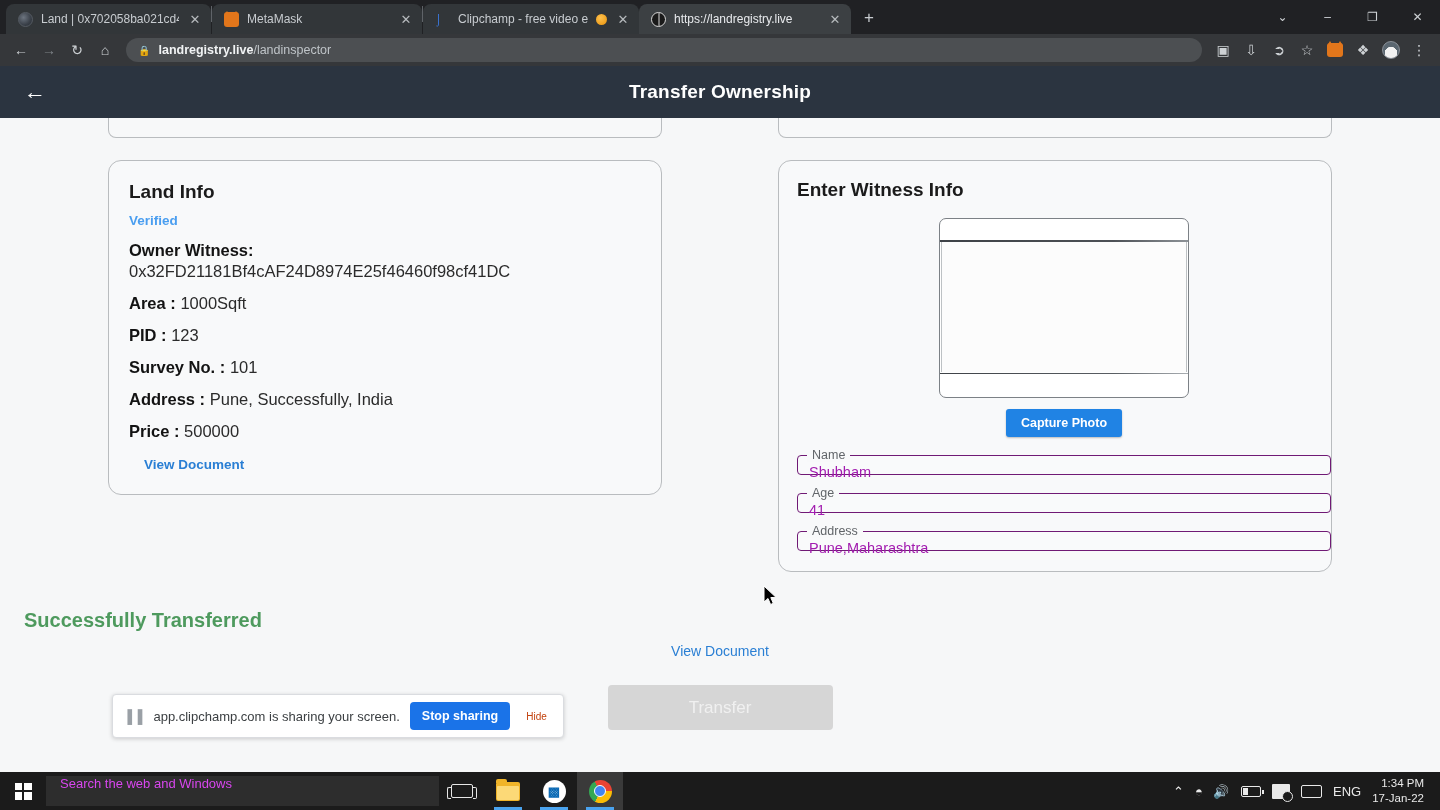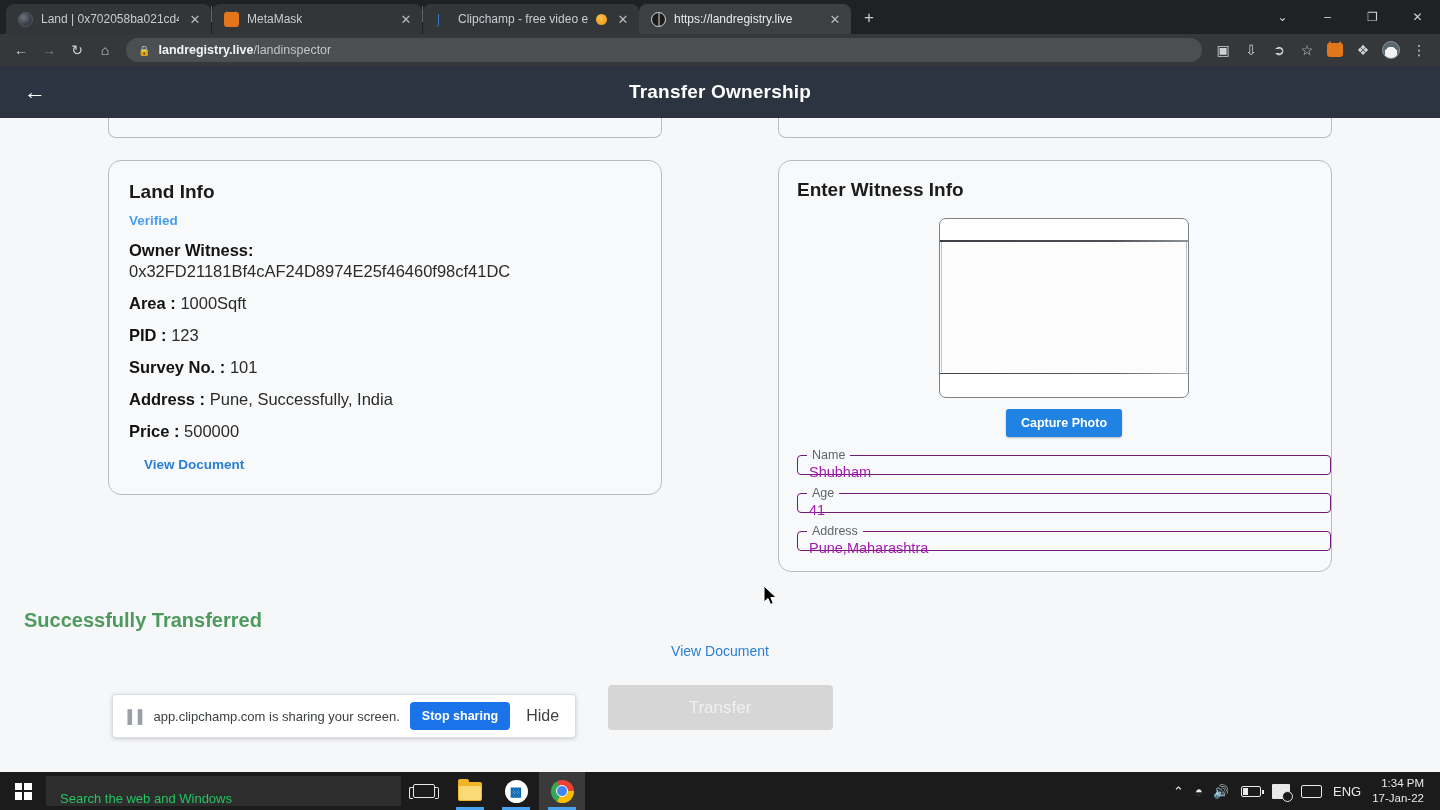--- a/index.html
+++ b/index.html
@@ -246,42 +246,42 @@
     display: flex; align-items: center; gap: 10px;
     padding: 7px 10px; z-index: 20;
   }
   .sharebar .pause { color: #9aa0a6; font-size: 13px; letter-spacing: 1px; }
   .sharebar .msg { font-size: 13px; color: #3c4043; }
   .sharebar .stop {
     background: #1a73e8; color: #fff; border: none; border-radius: 4px;
     font-size: 12.5px; font-weight: bold; padding: 7px 12px;
     font-family: "Liberation Sans", sans-serif;
   }
-  .sharebar .hide { color: #404040; font-size: 16px; padding: 0 6px; }
+  .sharebar .hide { color: #c2410c; font-size: 10px; padding: 0 6px; }
 
   .cursor { position: absolute; left: 762px; top: 519px; z-index: 40; }
 
   
   .taskbar {
     height: 38px; background: #1b1b1b; display: flex; align-items: center;
     flex: 0 0 38px;
   }
   .startbtn {
     width: 46px; height: 38px; display: flex; align-items: center;
     justify-content: center;
   }
   .winlogo {
     width: 17px; height: 17px;
     display: grid; grid-template-columns: 1fr 1fr; grid-template-rows: 1fr 1fr; gap: 2px;
   }
   .winlogo i { background: #ffffff; display: block; }
   .searchbox {
-    width: 355px; height: 30px; background: #2d2d2d;
-    display: flex; align-items: flex-end; padding: 0 14px;
-    font-size: 13px; color: #22c55e;
+    width: 393px; height: 30px; background: #2d2d2d;
+    display: flex; align-items: flex-start; padding: 0 14px;
+    font-size: 13px; color: #d946ef;
   }
   .tbtn {
     width: 46px; height: 38px; display: flex; align-items: center;
     justify-content: center; position: relative;
   }
   .tbtn.chrome-active { background: #3a3a3a; }
   .taskview { width: 22px; height: 14px; border: 1.6px solid #e6e6e6; border-radius: 2px; position: relative; }
   .taskview::before { content:""; position:absolute; left:-5px; top:2px; width:3px; height:10px; border:1.6px solid #e6e6e6; border-right:none; border-radius:2px 0 0 2px; }
   .taskview::after { content:""; position:absolute; right:-5px; top:2px; width:3px; height:10px; border:1.6px solid #e6e6e6; border-left:none; border-radius:0 2px 2px 0; }
   .folder {

